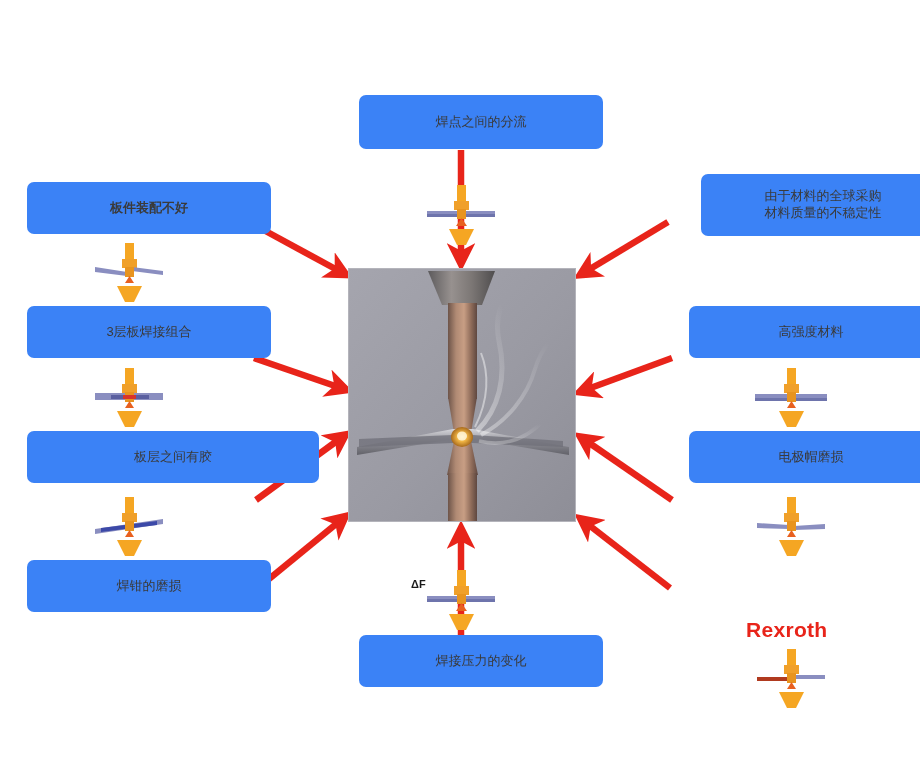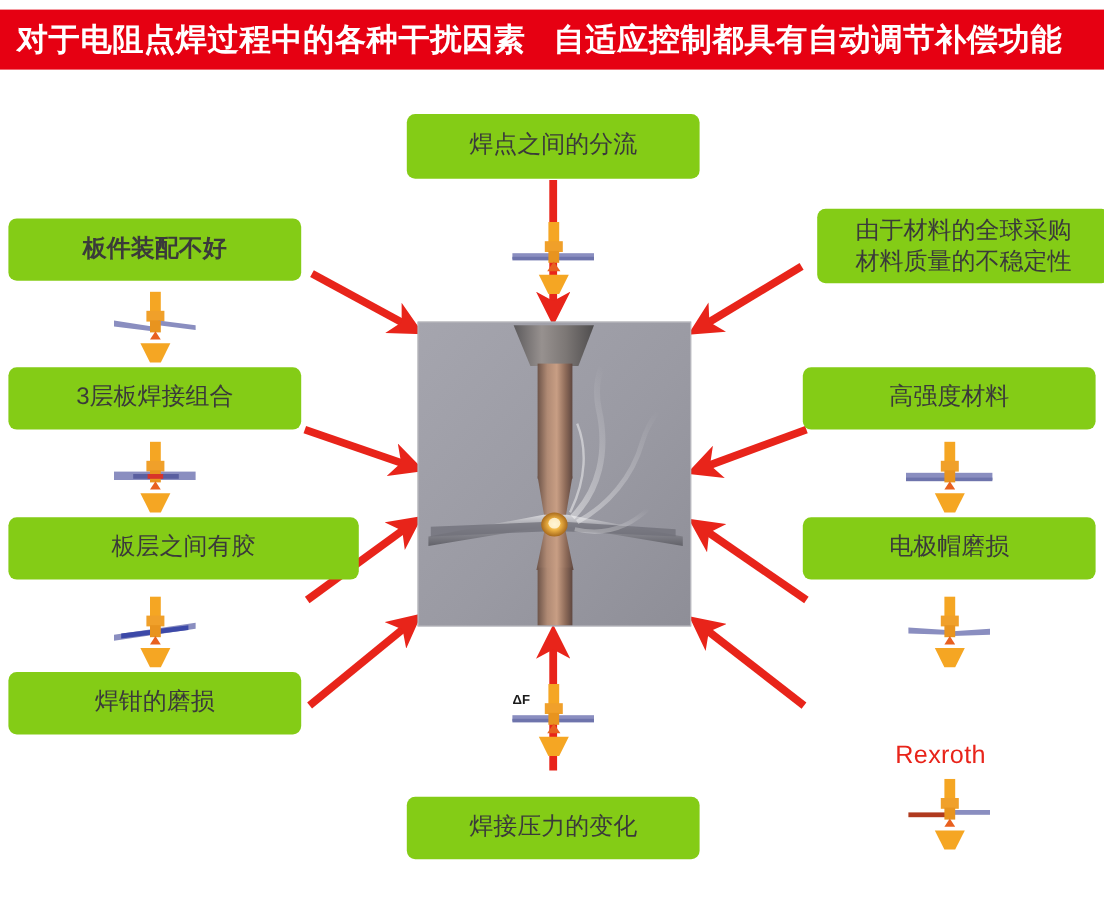--- a/index.html
+++ b/index.html
@@ -35,31 +35,32 @@
     font-size: 26px;
     font-weight: 700;
     letter-spacing: 0.5px;
     white-space: pre;
     line-height: 1;
   }
 
   
   .fbox {
     position: absolute;
-    background: #84cc16;
+    background: #3b82f6;
     border-radius: 7px;
     box-sizing: border-box;
     display: flex;
     align-items: center;
     justify-content: center;
     text-align: center;
     color: #3a3a3a;
-    font-size: 20px;
+    font-size: 13px;
     line-height: 1.28;
     padding: 2px 6px;
+    margin-left: 20px;
   }
   .fbox span { display: block; white-space: pre-line; }
 
   
   .photo {
     position: absolute;
     left: 348px;
     top: 268px;
     width: 228px;
     height: 254px;
@@ -81,38 +82,35 @@
   .icon-gun {
     position: absolute;
     width: 84px;
     height: 62px;
   }
 
   .rexroth {
     position: absolute;
     color: #e8241a;
     font-size: 21px;
-    font-weight: 400;
+    font-weight: 700;
     letter-spacing: 0.3px;
   }
   .df-label {
     position: absolute;
     font-size: 11px;
     font-weight: 700;
     color: #1a1a1a;
   }
 </style>
 </head>
 <body>
 
 <div id="stage">
 
-  <div class="banner">
-    <div class="banner-text">对于电阻点焊过程中的各种干扰因素   自适应控制都具有自动调节补偿功能</div>
-  </div>
 
   <svg class="arrow-layer" viewBox="0 0 920 758" xmlns="http://www.w3.org/2000/svg">
     <defs>
       <marker id="ah" markerWidth="4.4" markerHeight="4.4" refX="2.3" refY="2.2" orient="auto" markerUnits="strokeWidth">
         <path d="M0,0 L4.4,2.2 L0,4.4 L1.2,2.2 Z" fill="#e8241a"></path>
       </marker>
     </defs>
     <g stroke="#e8241a" stroke-width="6.5" fill="none" marker-end="url(#ah)">
 
       <line x1="461" y1="150" x2="461" y2="258"></line>
@@ -220,21 +218,21 @@
 
   <div class="fbox" style="left:669px; top:306px; width:244px; height:52px;">
     <span>高强度材料</span>
   </div>
 
   <div class="fbox" style="left:669px; top:431px; width:244px; height:52px;">
     <span>电极帽磨损</span>
   </div>
 
 
-  <div class="fbox" style="left:339px; top:664px; width:244px; height:52px;">
+  <div class="fbox" style="left:339px; top:635px; width:244px; height:52px;">
     <span>焊接压力的变化</span>
   </div>
 
   <div class="icon-gun" style="left:419px; top:185px;">
     <svg viewBox="0 0 84 62" width="84" height="62" xmlns="http://www.w3.org/2000/svg">
       <rect x="38" y="0" width="9" height="18" fill="#f5a623"></rect>
       <rect x="35" y="16" width="15" height="9" fill="#f0a02a"></rect>
       <rect x="8" y="26" width="68" height="5" fill="#8a8ec0"></rect>
       <rect x="8" y="29" width="68" height="3" fill="#6e74ac"></rect>
       <rect x="38" y="24" width="9" height="10" fill="#e8941f"></rect>
@@ -320,17 +318,17 @@
     <svg viewBox="0 0 84 62" width="84" height="62" xmlns="http://www.w3.org/2000/svg">
       <rect x="38" y="0" width="9" height="18" fill="#f5a623"></rect>
       <rect x="35" y="16" width="15" height="9" fill="#f0a02a"></rect>
       <rect x="8" y="26" width="68" height="5" fill="#8a8ec0"></rect>
       <rect x="8" y="29" width="68" height="3" fill="#6e74ac"></rect>
       <rect x="38" y="24" width="9" height="10" fill="#e8941f"></rect>
       <path d="M42.5,33 L48,41 L37,41 Z" fill="#e8601f"></path>
       <path d="M30,44 L55,44 L47,60 L38,60 Z" fill="#f5a623"></path>
     </svg>
   </div>
-  <div class="df-label" style="left:427px; top:578px;">ΔF</div>
+  <div class="df-label" style="left:411px; top:578px;">ΔF</div>
 
   <div class="rexroth" style="left:746px; top:618px;">Rexroth</div>
 
 </div>
 
 </body></html>

